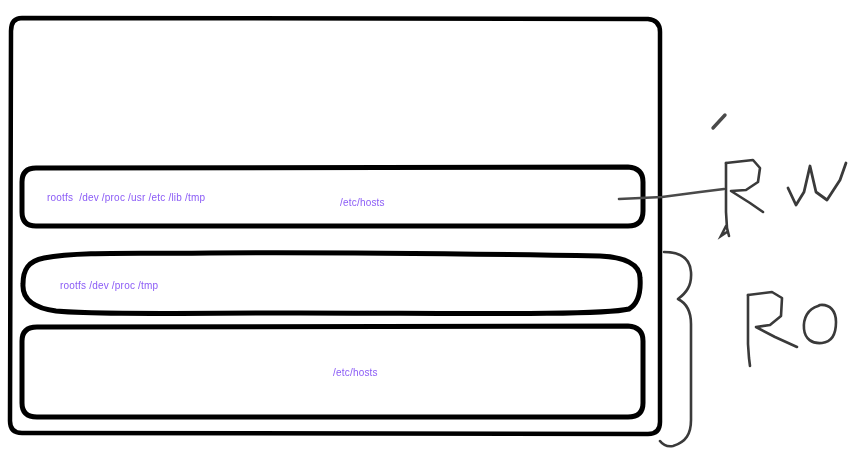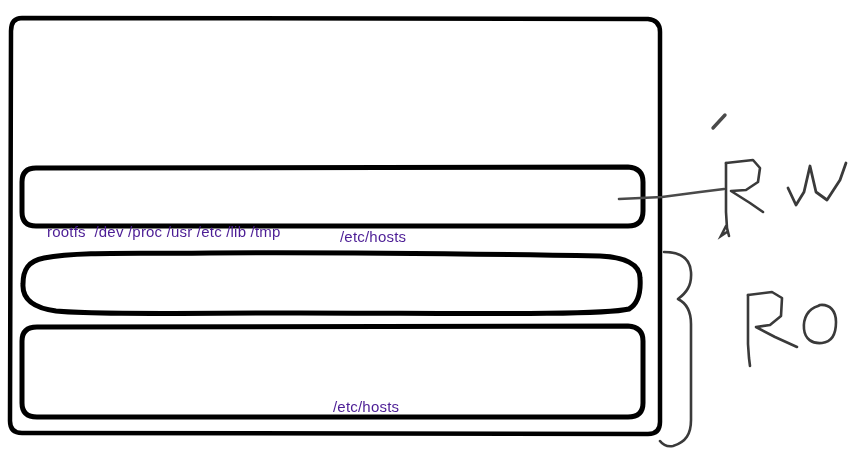--- a/index.html
+++ b/index.html
@@ -19,27 +19,26 @@
   }
   .svg-layer {
     position: absolute;
     left: 0;
     top: 0;
     width: 867px;
     height: 454px;
   }
   .layer-text {
     position: absolute;
-    color: #4c1d95;
+    color: #8b5cf6;
     font-family: "Liberation Sans", sans-serif;
-    font-size: 15px;
+    font-size: 10px;
     letter-spacing: 0.2px;
     white-space: pre;
     line-height: 1;
-    margin-top: 31px;
   }
   .mounts-1 { left: 47px;  top: 193px; }
   .hosts-1  { left: 340px; top: 198px; }
   .mounts-2 { left: 60px;  top: 281px; }
   .mounts-3 { left: 48px;  top: 368px; }
   .hosts-3  { left: 333px; top: 368px; }
 </style>
 </head>
 <body>
 
@@ -82,16 +81,17 @@
 
     <path d="M 818 306 C 808 309 803 318 804 329
              C 805 339 812 344 822 343
              C 832 342 836 334 836 322
              C 836 311 830 304 820 305 Z" fill="none" stroke="#3a3a3a" stroke-width="2.6" stroke-linecap="round" stroke-linejoin="round"></path>
   </svg>
 
   <div class="layer-text mounts-1">rootfs  /dev /proc /usr /etc /lib /tmp</div>
   <div class="layer-text hosts-1">/etc/hosts</div>
 
+  <div class="layer-text mounts-2">rootfs /dev /proc /tmp</div>
 
   <div class="layer-text hosts-3">/etc/hosts</div>
 
 </div>
 
 </body></html>

